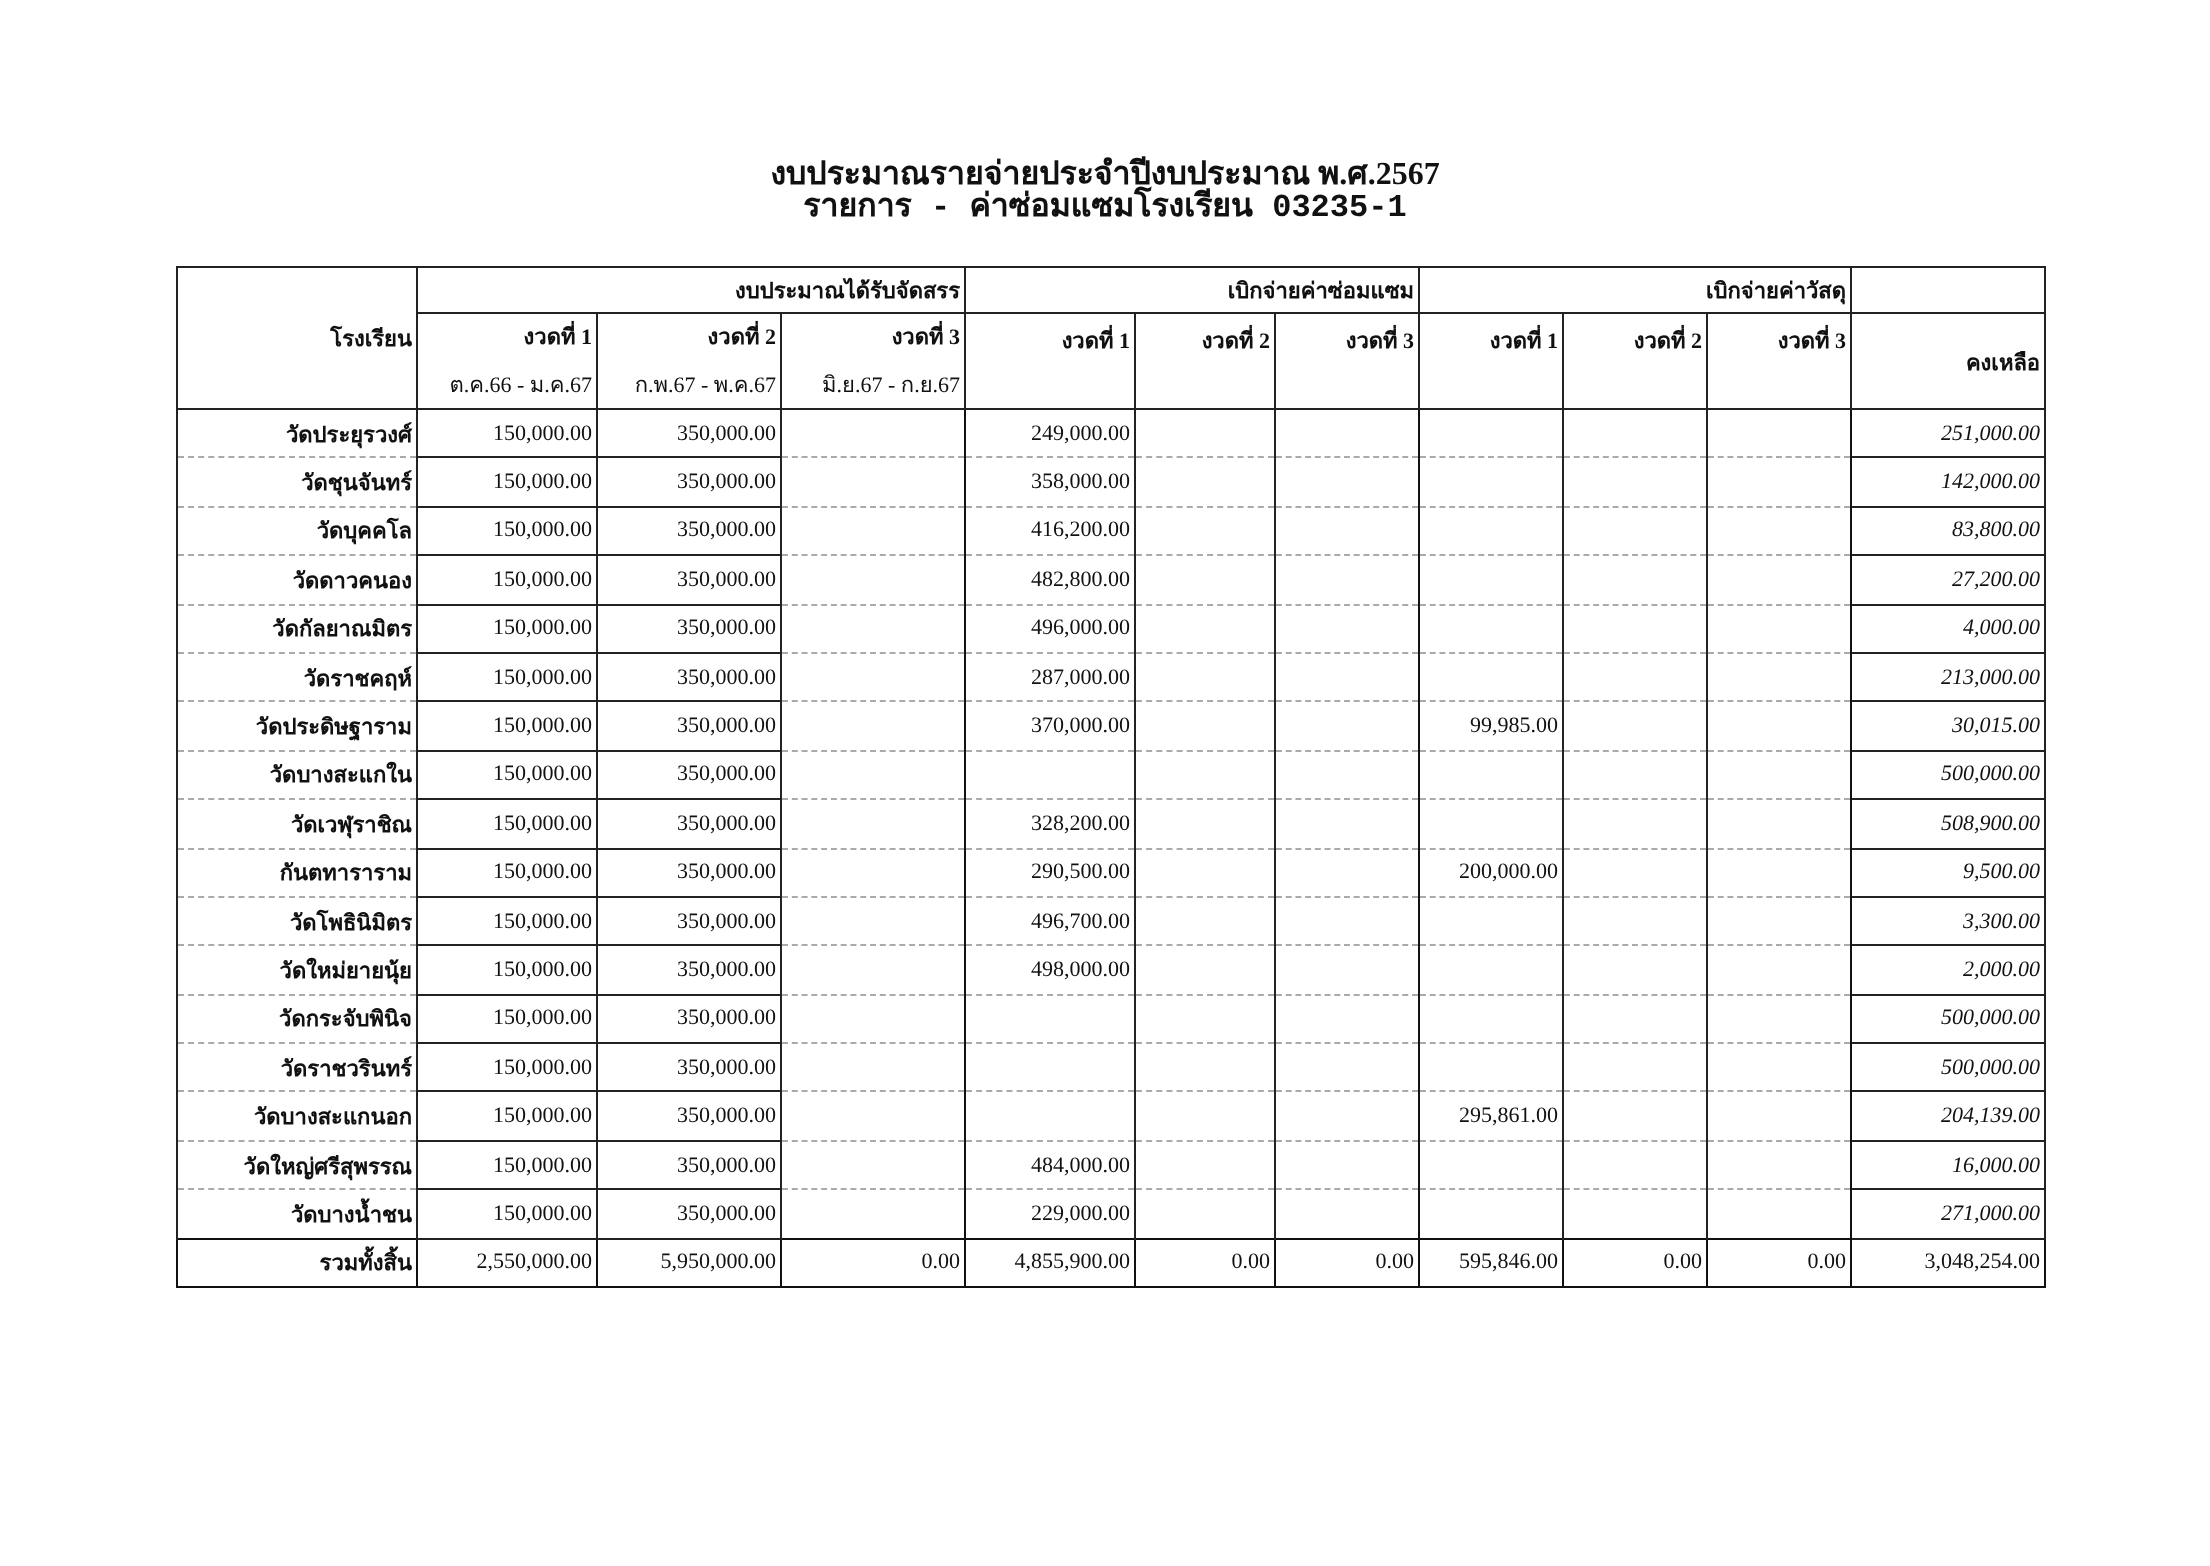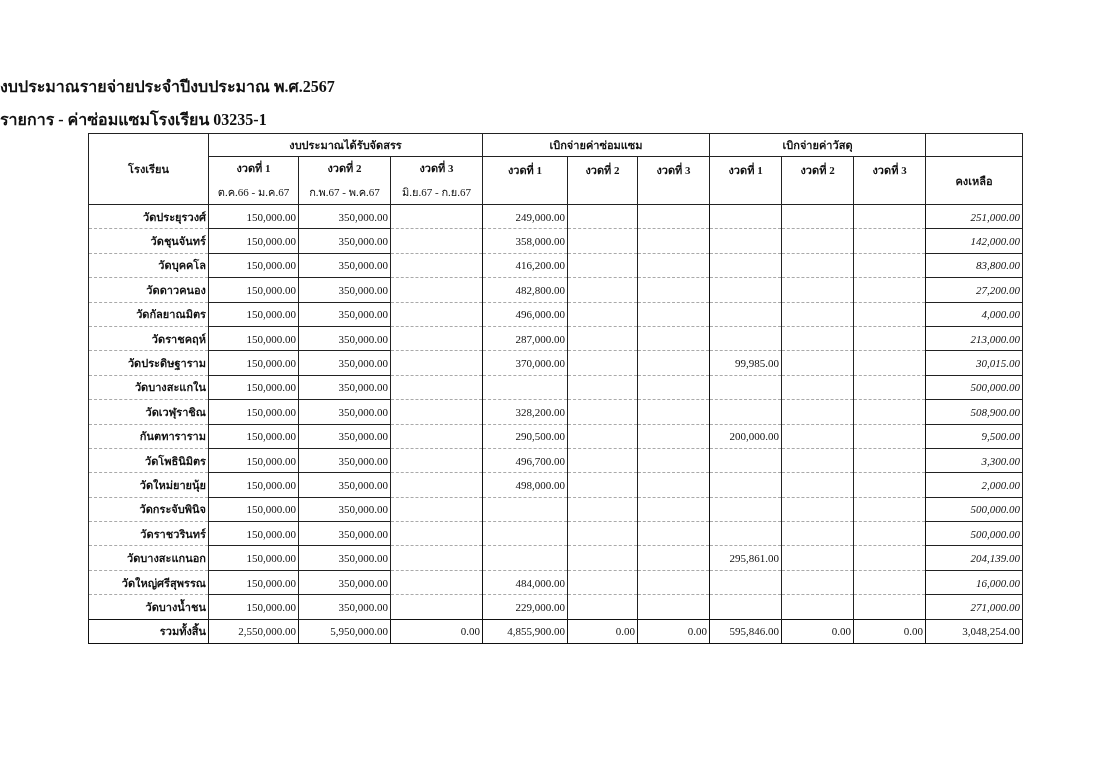--- a/index.html
+++ b/index.html
@@ -1,23 +1,23 @@
 <!DOCTYPE html>
 <html><head>
 <meta charset="utf-8">
 <style>
   html, body { margin:0; padding:0; background:#ffffff; }
   body { width:1105px; height:783px; position:relative; overflow:hidden;
          font-family:"Liberation Serif","DejaVu Serif",serif; color:#111; }
-  .title { position:absolute; left:0; width:1105px; font-weight:bold; font-size:16px; }
+  .title { position:absolute; left:0; width:1105px; text-align:center; font-weight:bold; font-size:16px; }
   .t1 { top:74px; }
-  .t2 { top:107px; }
+  .t2 { top:90px;font-family:Liberation Mono, monospace; }
   table { position:absolute; left:88px; top:133px; border-collapse:collapse; table-layout:fixed; width:934px; }
   td, th { border:1.4px solid #222; font-size:11px; padding:0 2px; white-space:nowrap; overflow:hidden; }
-  th { font-weight:bold; text-align:center; font-size:11px; }
+  th { font-weight:bold; text-align:right; font-size:11px; }
   .grp th { height:22px; }
   .sub1 th { height:22px; border-bottom:none; }
   .sub2 th { height:25px; border-top:none; font-weight:normal; }
   .sub1 th.remain, .sub1 th.school { border-bottom:1.4px solid #222; }
   .sub1 th.blank3 { border-bottom:1.4px solid #222; }
   tbody td { height:23.4px; text-align:right; }
   tbody tr.data td { border-top:1px dashed #aaa; border-bottom:1px dashed #aaa; }
   tbody tr.data td.name { text-align:right; font-weight:bold; border-right:1.4px solid #222; }
   tbody tr.data td.alloc { border-top:1.4px solid #222; border-bottom:1.4px solid #222; }
   tbody tr.data td.remain { border-top:1.4px solid #222; border-bottom:1.4px solid #222;font-style:italic; }

